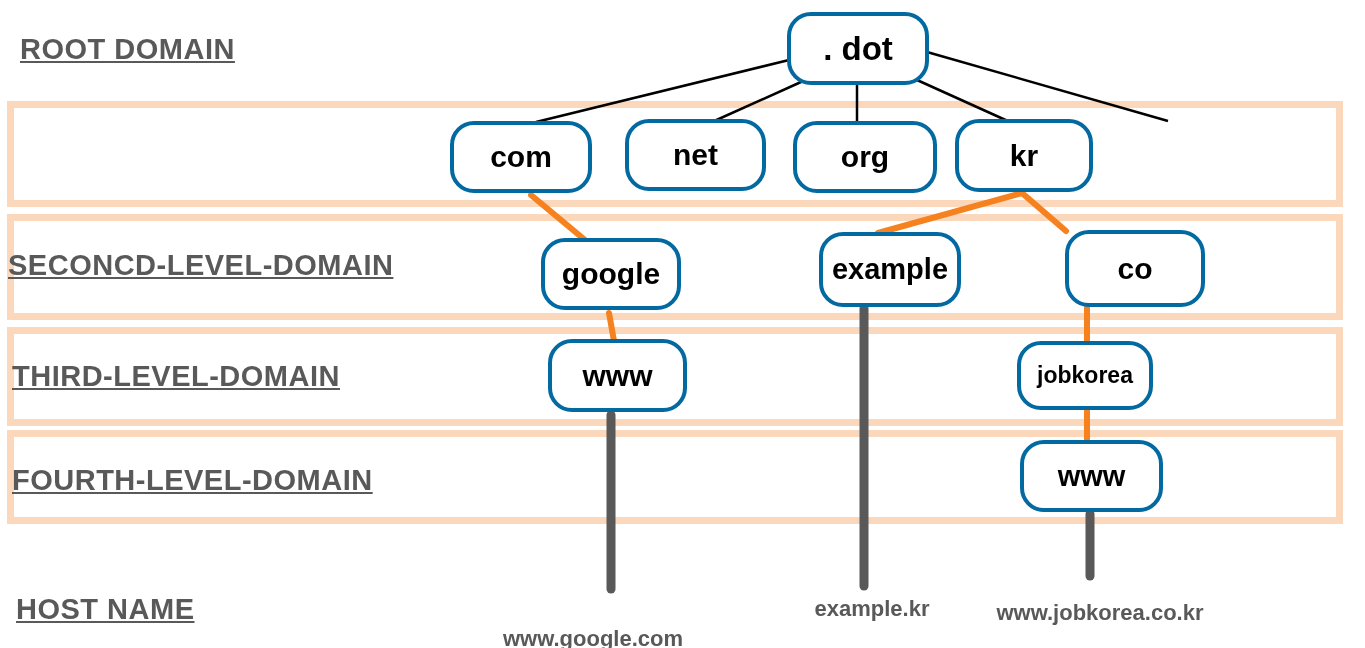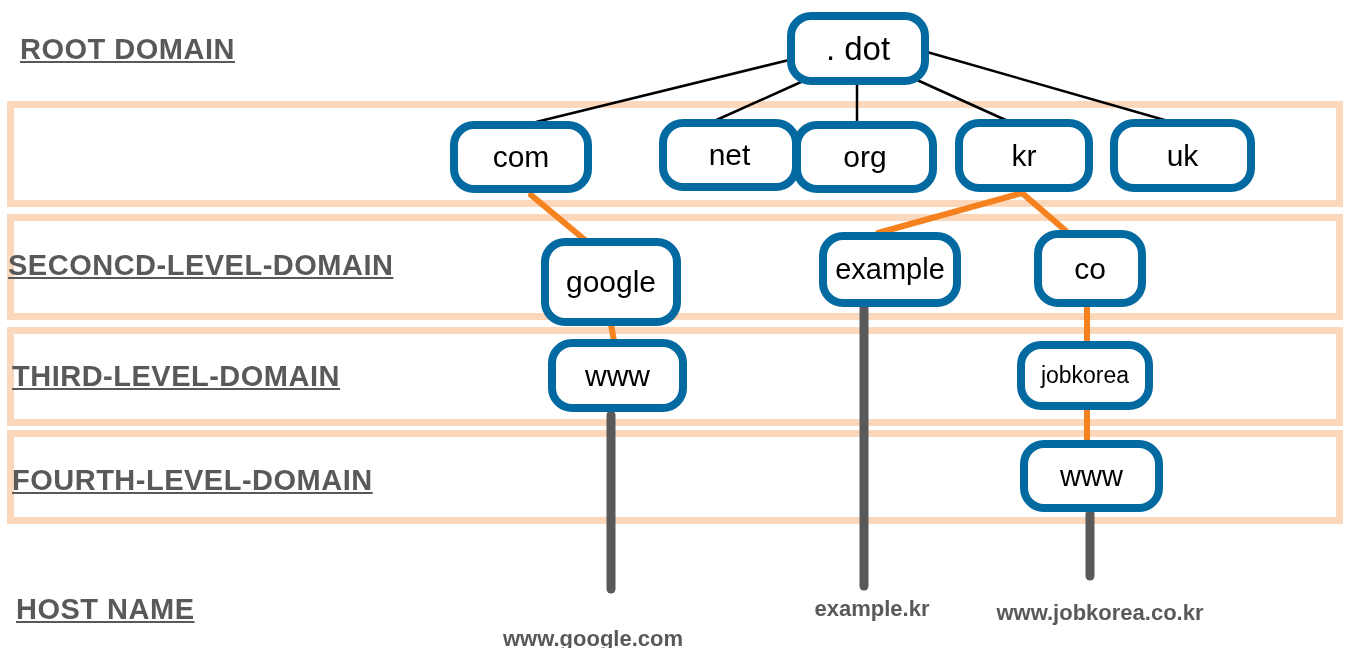--- a/index.html
+++ b/index.html
@@ -56,41 +56,41 @@
     z-index: 1;
   }
   .edge-black  { stroke: #000000; stroke-width: 2.5px; }
   .edge-orange { stroke: #f5811f; stroke-width: 6px; stroke-linecap: round; }
   .edge-gray   { stroke: #595959; stroke-width: 9px; stroke-linecap: round; }
 
   
   .node {
     position: absolute;
     background: #ffffff;
-    border: 8px solid #0369a1;
+    border: 4px solid #0369a1;
     border-radius: 24px;
     box-sizing: border-box;
     display: flex;
     align-items: center;
     justify-content: center;
     color: #000000;
-    font-weight: normal;
+    font-weight: bold;
     font-size: 30px;
     white-space: nowrap;
     z-index: 2;
   }
   #node-dot      { left: 787px;  top: 12px;  width: 142px; height: 73px; font-size: 33px; }
   #node-com      { left: 450px;  top: 121px; width: 142px; height: 72px; }
-  #node-net      { left: 625px;  top: 119px; width: 141px; height: 72px; margin-left: 34px; }
+  #node-net      { left: 625px;  top: 119px; width: 141px; height: 72px; }
   #node-org      { left: 793px;  top: 121px; width: 144px; height: 72px; }
   #node-kr       { left: 955px;  top: 119px; width: 138px; height: 73px; }
   #node-uk       { left: 1110px; top: 119px; width: 145px; height: 73px; }
-  #node-google   { left: 541px;  top: 238px; width: 140px; height: 88px; }
+  #node-google   { left: 541px;  top: 238px; width: 140px; height: 72px; }
   #node-example  { left: 795px;  top: 232px; width: 142px; height: 75px; font-size: 29px; margin-left: 24px; }
-  #node-co       { left: 1034px; top: 230px; width: 112px; height: 77px; }
+  #node-co       { left: 1065px; top: 230px; width: 140px; height: 77px; }
   #node-www3     { left: 548px;  top: 339px; width: 139px; height: 73px; }
   #node-jobkorea { left: 1017px; top: 341px; width: 136px; height: 69px; font-size: 23px; }
   #node-www4     { left: 1020px; top: 440px; width: 143px; height: 72px; font-size: 29px; }
 
   
   .hostname {
     position: absolute;
     color: #595959;
     font-weight: bold;
     font-size: 22px;
@@ -136,21 +136,20 @@
   <div class="row-label" id="lbl-second">SECONCD-LEVEL-DOMAIN</div>
   <div class="row-label" id="lbl-third">THIRD-LEVEL-DOMAIN</div>
   <div class="row-label" id="lbl-fourth">FOURTH-LEVEL-DOMAIN</div>
   <div class="row-label" id="lbl-host">HOST NAME</div>
 
   <div class="node" id="node-dot">. dot</div>
   <div class="node" id="node-com">com</div>
   <div class="node" id="node-net">net</div>
   <div class="node" id="node-org">org</div>
   <div class="node" id="node-kr">kr</div>
-  <div class="node" id="node-uk">uk</div>
   <div class="node" id="node-google">google</div>
   <div class="node" id="node-example">example</div>
   <div class="node" id="node-co">co</div>
   <div class="node" id="node-www3">www</div>
   <div class="node" id="node-jobkorea">jobkorea</div>
   <div class="node" id="node-www4">www</div>
 
   <div class="hostname" id="host-google">www.google.com</div>
   <div class="hostname" id="host-example">example.kr</div>
   <div class="hostname" id="host-jobkorea">www.jobkorea.co.kr</div>

